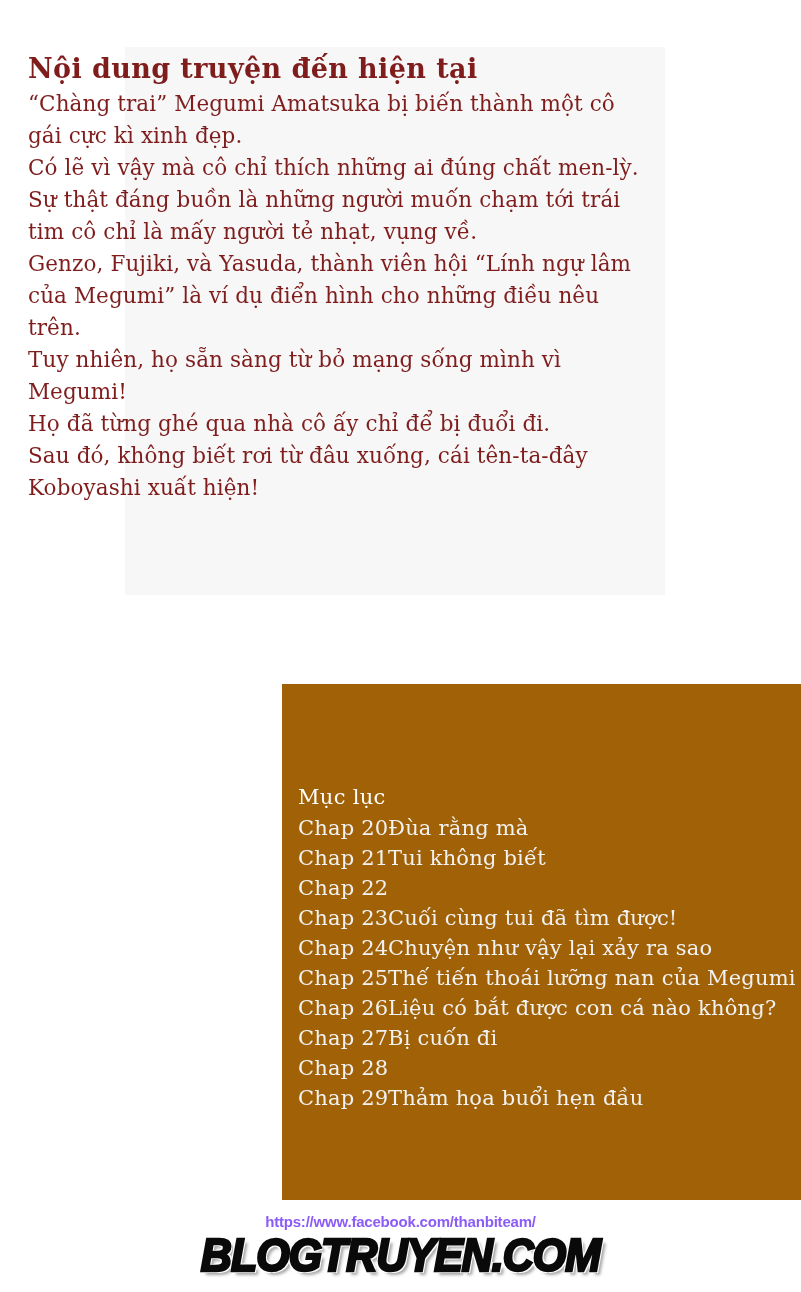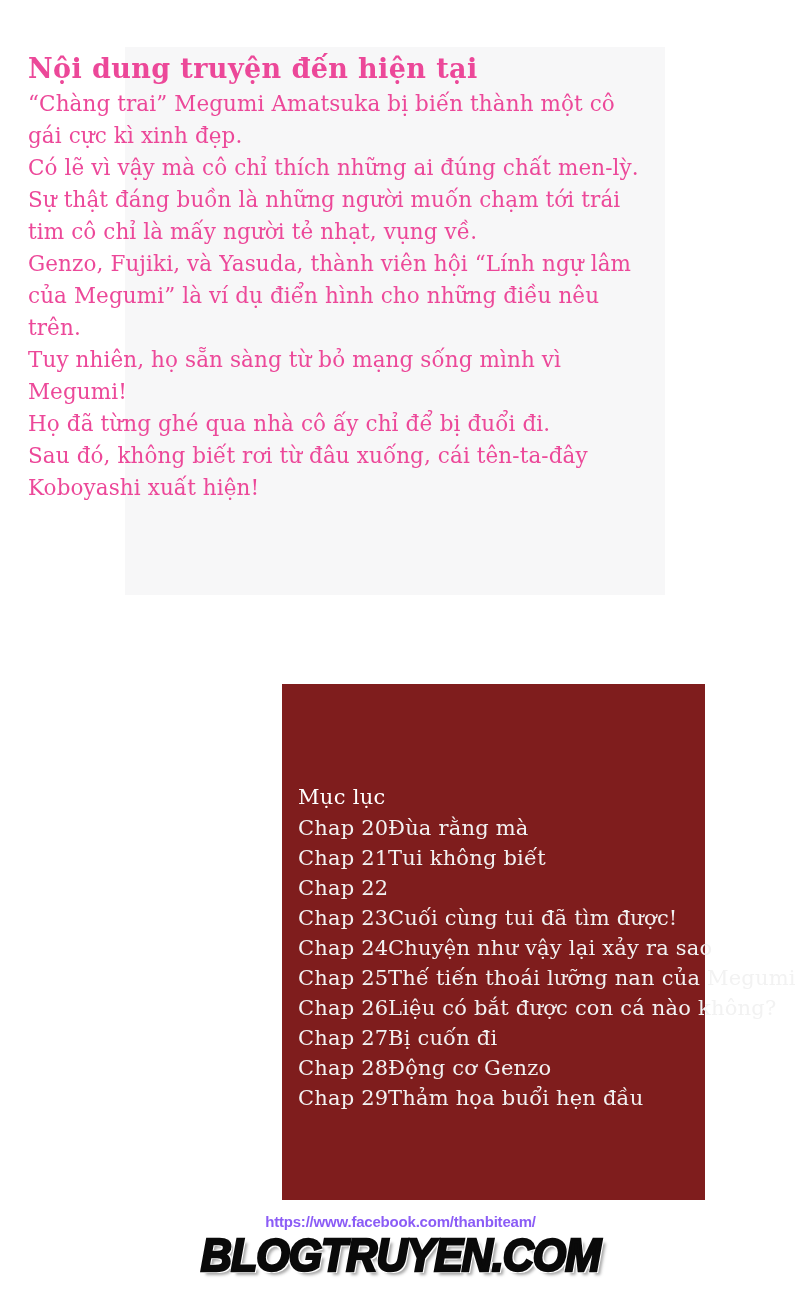--- a/index.html
+++ b/index.html
@@ -24,21 +24,21 @@
     height: 548px;
     background: #f7f7f8;
   }
 
   
   #summary-block {
     position: absolute;
     left: 28px;
     top: 52px;
     width: 620px;
-    color: #ec4899;
+    color: #7f1d1d;
   }
 
   #summary-title {
     font-family: "DejaVu Serif", serif;
     font-size: 27px;
     font-weight: 700;
     line-height: 34px;
     letter-spacing: 0.4px;
     margin: 0 0 2px 0;
     white-space: nowrap;
@@ -50,23 +50,23 @@
     line-height: 32px;
     margin: 0;
     letter-spacing: 0.1px;
   }
 
   
   #toc-box {
     position: absolute;
     left: 282px;
     top: 684px;
-    width: 423px;
+    width: 519px;
     height: 516px;
-    background: #7f1d1d;
+    background: #a16207;
     text-decoration: underline;
   }
 
   #toc-inner {
     position: absolute;
     left: 16px;
     top: 100px;
     right: 0;
   }
 
@@ -182,21 +182,20 @@
     <div class="toc-row">
       <span class="toc-chap">Chap 26</span>
       <span class="toc-title">Liệu có bắt được con cá nào không?</span>
     </div>
     <div class="toc-row">
       <span class="toc-chap">Chap 27</span>
       <span class="toc-title">Bị cuốn đi</span>
     </div>
     <div class="toc-row">
       <span class="toc-chap">Chap 28</span>
-      <span class="toc-title">Động cơ Genzo</span>
     </div>
     <div class="toc-row">
       <span class="toc-chap">Chap 29</span>
       <span class="toc-title">Thảm họa buổi hẹn đầu</span>
     </div>
   </div>
 </div>
 
 <div id="footer">
   <div id="footer-url">https://www.facebook.com/thanbiteam/</div>

